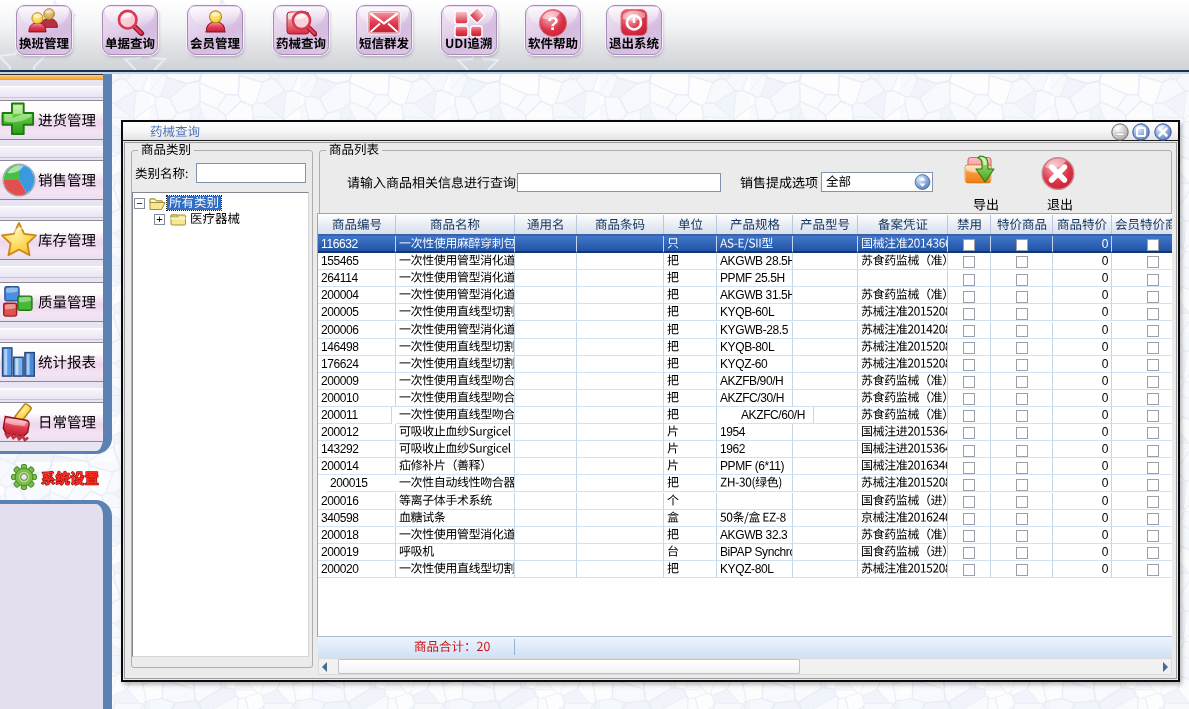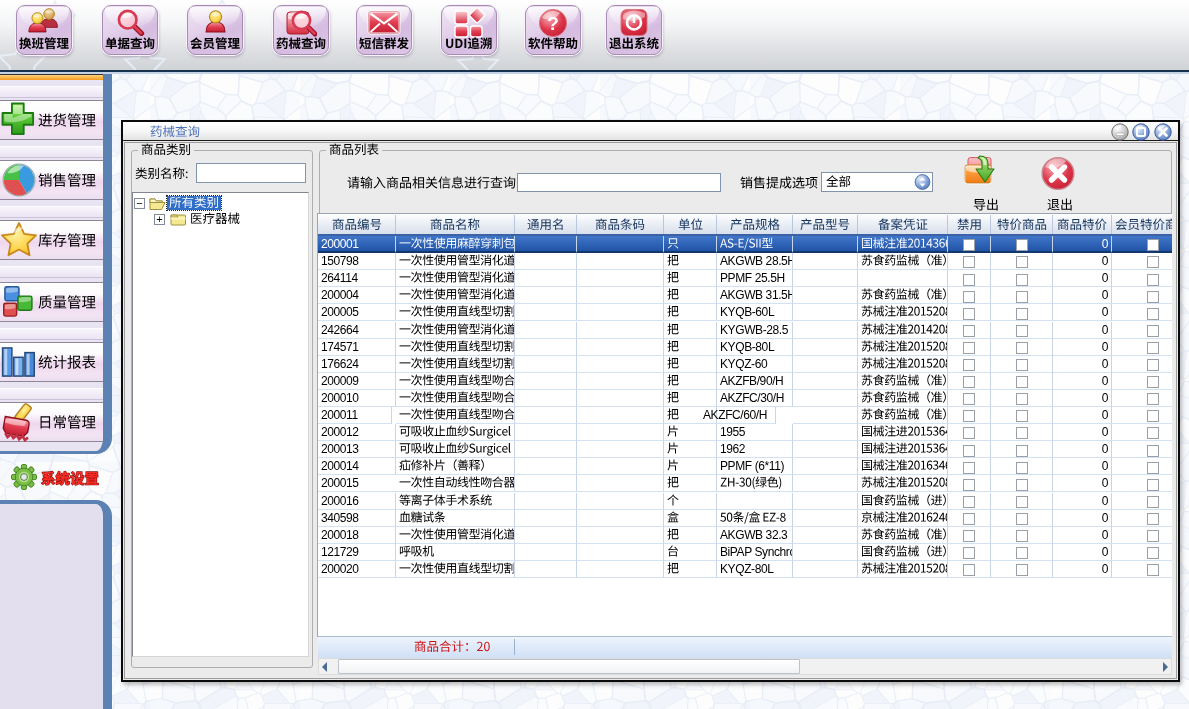--- a/index.html
+++ b/index.html
@@ -771,21 +771,21 @@
                     <use href="#g5458" x="1000"></use>
                     <use href="#g7279" x="2000"></use>
                     <use href="#g4ef7" x="3000"></use>
                     <use href="#g5546" x="4000"></use>
                     <use href="#g54c1" x="5000"></use>
                   </g>
                 </svg></span>
             </div>
           <div id="tbody">
               <div class="trow sel" style="top:22px">
-                <span class="tc " style="left:0px;width:78px">200001</span>
+                <span class="tc " style="left:0px;width:78px">116632</span>
                 <span class="tc " style="left:78px;width:119px"><svg style="display:inline-block;vertical-align:top;width:116.00px;height:12px;overflow:visible;margin-top:1px;" viewBox="0 0 9667 1000">
                     <g transform="translate(0,880) scale(1,-1)" fill="#fff">
                       <use href="#g4e00" x="0"></use>
                       <use href="#g6b21" x="967"></use>
                       <use href="#g6027" x="1933"></use>
                       <use href="#g4f7f" x="2900"></use>
                       <use href="#g7528" x="3867"></use>
                       <use href="#g9ebb" x="4833"></use>
                       <use href="#g9189" x="5800"></use>
                       <use href="#g7a7f" x="6767"></use>
@@ -829,21 +829,21 @@
                       <use href="#g36" x="6997"></use>
                       <use href="#g30" x="7518"></use>
                     </g>
                   </svg></span>
                 <span class="tc c" style="left:630px;width:43px"><span class="cb"></span></span>
                 <span class="tc c" style="left:673px;width:62px"><span class="cb"></span></span>
                 <span class="tc r" style="left:735px;width:59px">0</span>
                 <span class="tc c" style="left:794px;width:82px"><span class="cb"></span></span>
               </div>
               <div class="trow" style="top:39.1px">
-                <span class="tc " style="left:0px;width:78px">150798</span>
+                <span class="tc " style="left:0px;width:78px">155465</span>
                 <span class="tc " style="left:78px;width:119px"><svg style="display:inline-block;vertical-align:top;width:127.60px;height:12px;overflow:visible;margin-top:1px;" viewBox="0 0 10633 1000">
                     <g transform="translate(0,880) scale(1,-1)" fill="#000">
                       <use href="#g4e00" x="0"></use>
                       <use href="#g6b21" x="967"></use>
                       <use href="#g6027" x="1933"></use>
                       <use href="#g4f7f" x="2900"></use>
                       <use href="#g7528" x="3867"></use>
                       <use href="#g7ba1" x="4833"></use>
                       <use href="#g578b" x="5800"></use>
                       <use href="#g6d88" x="6767"></use>
@@ -994,21 +994,21 @@
                       <use href="#g38" x="6997"></use>
                       <use href="#g30" x="7518"></use>
                     </g>
                   </svg></span>
                 <span class="tc c" style="left:630px;width:43px"><span class="cb"></span></span>
                 <span class="tc c" style="left:673px;width:62px"><span class="cb"></span></span>
                 <span class="tc r" style="left:735px;width:59px">0</span>
                 <span class="tc c" style="left:794px;width:82px"><span class="cb"></span></span>
               </div>
               <div class="trow" style="top:107.5px">
-                <span class="tc " style="left:0px;width:78px">242664</span>
+                <span class="tc " style="left:0px;width:78px">200006</span>
                 <span class="tc " style="left:78px;width:119px"><svg style="display:inline-block;vertical-align:top;width:127.60px;height:12px;overflow:visible;margin-top:1px;" viewBox="0 0 10633 1000">
                     <g transform="translate(0,880) scale(1,-1)" fill="#000">
                       <use href="#g4e00" x="0"></use>
                       <use href="#g6b21" x="967"></use>
                       <use href="#g6027" x="1933"></use>
                       <use href="#g4f7f" x="2900"></use>
                       <use href="#g7528" x="3867"></use>
                       <use href="#g7ba1" x="4833"></use>
                       <use href="#g578b" x="5800"></use>
                       <use href="#g6d88" x="6767"></use>
@@ -1041,21 +1041,21 @@
                       <use href="#g38" x="6997"></use>
                       <use href="#g30" x="7518"></use>
                     </g>
                   </svg></span>
                 <span class="tc c" style="left:630px;width:43px"><span class="cb"></span></span>
                 <span class="tc c" style="left:673px;width:62px"><span class="cb"></span></span>
                 <span class="tc r" style="left:735px;width:59px">0</span>
                 <span class="tc c" style="left:794px;width:82px"><span class="cb"></span></span>
               </div>
               <div class="trow" style="top:124.60000000000001px">
-                <span class="tc " style="left:0px;width:78px">174571</span>
+                <span class="tc " style="left:0px;width:78px">146498</span>
                 <span class="tc " style="left:78px;width:119px"><svg style="display:inline-block;vertical-align:top;width:127.60px;height:12px;overflow:visible;margin-top:1px;" viewBox="0 0 10633 1000">
                     <g transform="translate(0,880) scale(1,-1)" fill="#000">
                       <use href="#g4e00" x="0"></use>
                       <use href="#g6b21" x="967"></use>
                       <use href="#g6027" x="1933"></use>
                       <use href="#g4f7f" x="2900"></use>
                       <use href="#g7528" x="3867"></use>
                       <use href="#g76f4" x="4833"></use>
                       <use href="#g7ebf" x="5800"></use>
                       <use href="#g578b" x="6767"></use>
@@ -1241,21 +1241,21 @@
                       <use href="#g5408" x="8700"></use>
                     </g>
                   </svg></span>
                 <span class="tc " style="left:197px;width:62px"></span>
                 <span class="tc " style="left:259px;width:87px"></span>
                 <span class="tc " style="left:346px;width:53px"><svg style="display:inline-block;vertical-align:top;width:11.60px;height:12px;overflow:visible;margin-top:1px;" viewBox="0 0 967 1000">
                     <g transform="translate(0,880) scale(1,-1)" fill="#000">
                       <use href="#g628a" x="0"></use>
                     </g>
                   </svg></span>
-                <span class="tc " style="left:382px;width:76px">AKZFC/60/H</span>
+                <span class="tc " style="left:420px;width:76px">AKZFC/60/H</span>
                 <span class="tc " style="left:475px;width:65px"></span>
                 <span class="tc " style="left:540px;width:90px"><svg style="display:inline-block;vertical-align:top;width:92.80px;height:12px;overflow:visible;margin-top:1px;" viewBox="0 0 7733 1000">
                     <g transform="translate(0,880) scale(1,-1)" fill="#000">
                       <use href="#g82cf" x="0"></use>
                       <use href="#g98df" x="967"></use>
                       <use href="#g836f" x="1933"></use>
                       <use href="#g76d1" x="2900"></use>
                       <use href="#g68b0" x="3867"></use>
                       <use href="#gff08" x="4833"></use>
                       <use href="#g51c6" x="5800"></use>
@@ -1287,21 +1287,21 @@
                       <use href="#g6c" x="9061"></use>
                     </g>
                   </svg></span>
                 <span class="tc " style="left:197px;width:62px"></span>
                 <span class="tc " style="left:259px;width:87px"></span>
                 <span class="tc " style="left:346px;width:53px"><svg style="display:inline-block;vertical-align:top;width:11.60px;height:12px;overflow:visible;margin-top:1px;" viewBox="0 0 967 1000">
                     <g transform="translate(0,880) scale(1,-1)" fill="#000">
                       <use href="#g7247" x="0"></use>
                     </g>
                   </svg></span>
-                <span class="tc " style="left:399px;width:76px">1955</span>
+                <span class="tc " style="left:399px;width:76px">1954</span>
                 <span class="tc " style="left:475px;width:65px"></span>
                 <span class="tc " style="left:540px;width:90px"><svg style="display:inline-block;vertical-align:top;width:96.48px;height:12px;overflow:visible;margin-top:1px;" viewBox="0 0 8040 1000">
                     <g transform="translate(0,880) scale(1,-1)" fill="#000">
                       <use href="#g56fd" x="0"></use>
                       <use href="#g68b0" x="967"></use>
                       <use href="#g6ce8" x="1933"></use>
                       <use href="#g8fdb" x="2900"></use>
                       <use href="#g32" x="3867"></use>
                       <use href="#g30" x="4388"></use>
                       <use href="#g31" x="4910"></use>
@@ -1311,21 +1311,21 @@
                       <use href="#g34" x="6997"></use>
                       <use href="#g30" x="7518"></use>
                     </g>
                   </svg></span>
                 <span class="tc c" style="left:630px;width:43px"><span class="cb"></span></span>
                 <span class="tc c" style="left:673px;width:62px"><span class="cb"></span></span>
                 <span class="tc r" style="left:735px;width:59px">0</span>
                 <span class="tc c" style="left:794px;width:82px"><span class="cb"></span></span>
               </div>
               <div class="trow" style="top:227.20000000000002px">
-                <span class="tc " style="left:0px;width:78px">200013</span>
+                <span class="tc " style="left:0px;width:78px">143292</span>
                 <span class="tc " style="left:78px;width:119px"><svg style="display:inline-block;vertical-align:top;width:111.73px;height:12px;overflow:visible;margin-top:1px;" viewBox="0 0 9311 1000">
                     <g transform="translate(0,880) scale(1,-1)" fill="#000">
                       <use href="#g53ef" x="0"></use>
                       <use href="#g5438" x="967"></use>
                       <use href="#g6536" x="1933"></use>
                       <use href="#g6b62" x="2900"></use>
                       <use href="#g8840" x="3867"></use>
                       <use href="#g7eb1" x="4833"></use>
                       <use href="#g53" x="5800"></use>
                       <use href="#g75" x="6363"></use>
@@ -1405,21 +1405,21 @@
                       <use href="#g36" x="6997"></use>
                       <use href="#g30" x="7518"></use>
                     </g>
                   </svg></span>
                 <span class="tc c" style="left:630px;width:43px"><span class="cb"></span></span>
                 <span class="tc c" style="left:673px;width:62px"><span class="cb"></span></span>
                 <span class="tc r" style="left:735px;width:59px">0</span>
                 <span class="tc c" style="left:794px;width:82px"><span class="cb"></span></span>
               </div>
               <div class="trow" style="top:261.40000000000003px">
-                <span class="tc " style="left:0px;width:100px">200015</span>
+                <span class="tc " style="left:9px;width:100px">200015</span>
                 <span class="tc " style="left:78px;width:119px"><svg style="display:inline-block;vertical-align:top;width:116.00px;height:12px;overflow:visible;margin-top:1px;" viewBox="0 0 9667 1000">
                     <g transform="translate(0,880) scale(1,-1)" fill="#000">
                       <use href="#g4e00" x="0"></use>
                       <use href="#g6b21" x="967"></use>
                       <use href="#g6027" x="1933"></use>
                       <use href="#g81ea" x="2900"></use>
                       <use href="#g52a8" x="3867"></use>
                       <use href="#g7ebf" x="4833"></use>
                       <use href="#g6027" x="5800"></use>
                       <use href="#g543b" x="6767"></use>
@@ -1599,21 +1599,21 @@
                       <use href="#g51c6" x="5800"></use>
                       <use href="#gff09" x="6767"></use>
                     </g>
                   </svg></span>
                 <span class="tc c" style="left:630px;width:43px"><span class="cb"></span></span>
                 <span class="tc c" style="left:673px;width:62px"><span class="cb"></span></span>
                 <span class="tc r" style="left:735px;width:59px">0</span>
                 <span class="tc c" style="left:794px;width:82px"><span class="cb"></span></span>
               </div>
               <div class="trow" style="top:329.8px">
-                <span class="tc " style="left:0px;width:78px">121729</span>
+                <span class="tc " style="left:0px;width:78px">200019</span>
                 <span class="tc " style="left:78px;width:119px"><svg style="display:inline-block;vertical-align:top;width:34.80px;height:12px;overflow:visible;margin-top:1px;" viewBox="0 0 2900 1000">
                     <g transform="translate(0,880) scale(1,-1)" fill="#000">
                       <use href="#g547c" x="0"></use>
                       <use href="#g5438" x="967"></use>
                       <use href="#g673a" x="1933"></use>
                     </g>
                   </svg></span>
                 <span class="tc " style="left:197px;width:62px"></span>
                 <span class="tc " style="left:259px;width:87px"></span>
                 <span class="tc " style="left:346px;width:53px"><svg style="display:inline-block;vertical-align:top;width:11.60px;height:12px;overflow:visible;margin-top:1px;" viewBox="0 0 967 1000">

